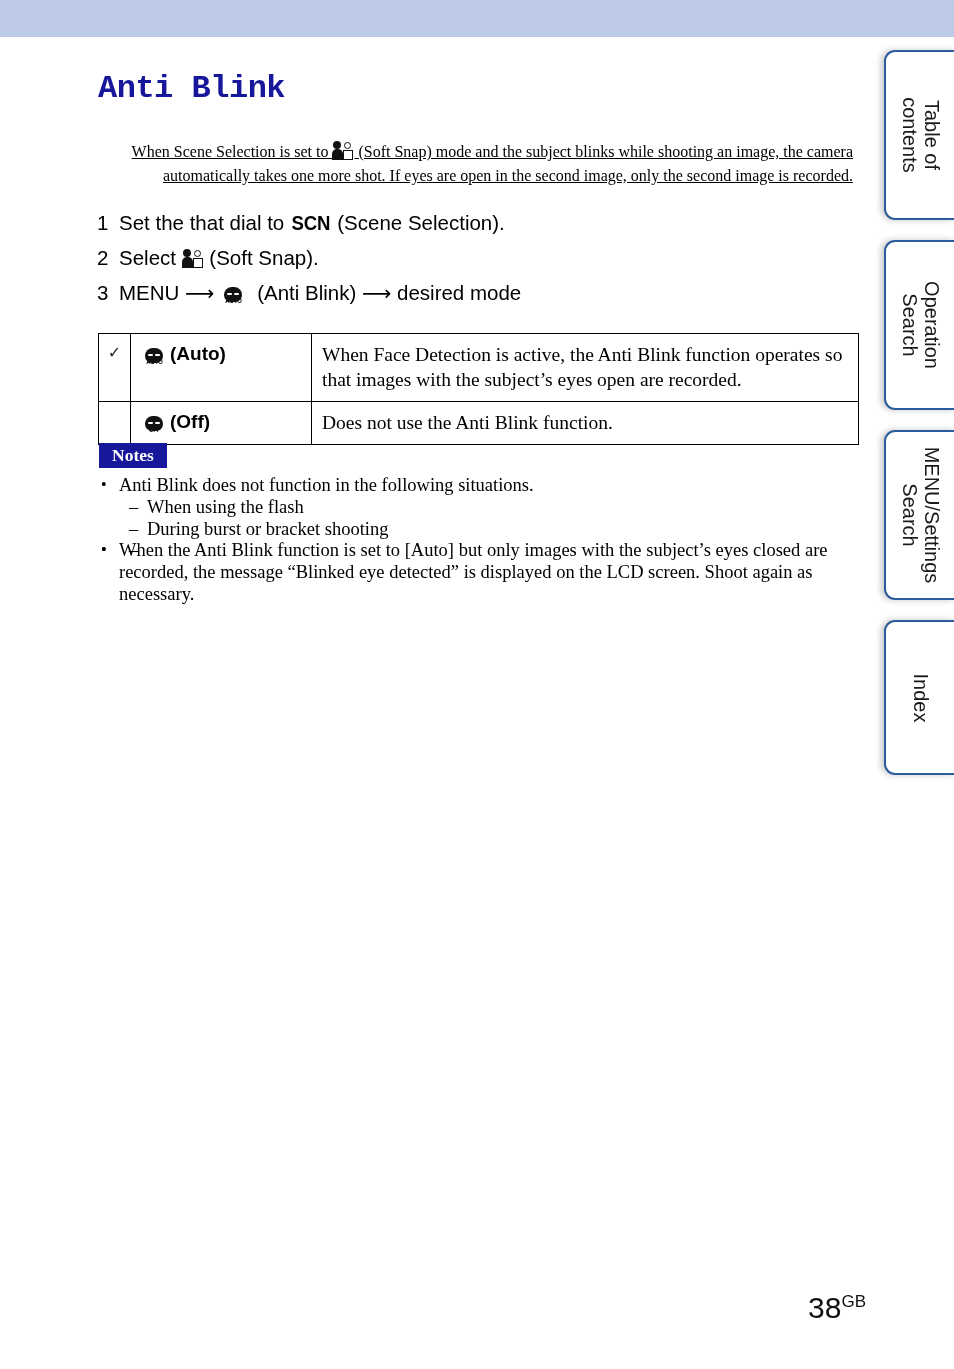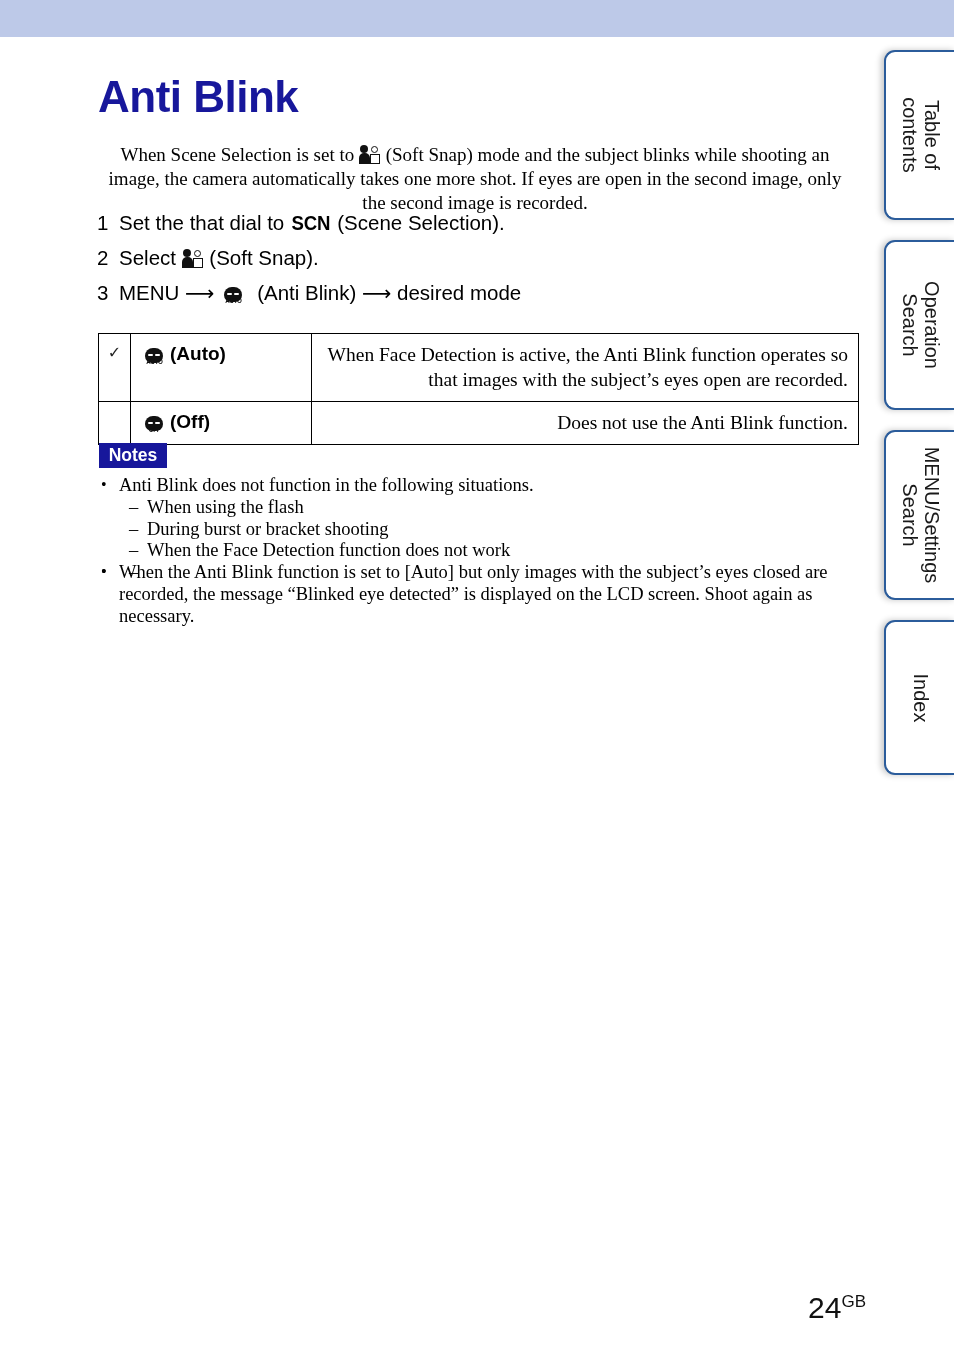--- a/index.html
+++ b/index.html
@@ -69,37 +69,38 @@
     position: absolute;
     left: 0; top: 0;
     width: 884px;
     height: 1369px;
   }
 
   #page-title {
     position: absolute;
     left: 98px;
     top: 44px;
-    font-family: Liberation Sans, sans-serif;
+    font-family: Liberation Mono, monospace;
     font-weight: bold;
-    font-size: 44px;
+    font-size: 32px;
     line-height: 48px;
     color: #17179b;
     letter-spacing: -0.5px;
   }
 
   #intro {
     position: absolute;
     left: 97px;
     top: 124px;
     width: 756px;
     font-family: "Liberation Serif", serif;
-    font-size: 19px;
+    font-size: 16px;
     line-height: 24px;
-    text-align: center;
+    text-align: right;
+    text-decoration: underline;
   }
 
   #steps {
     position: absolute;
     left: 97px;
     top: 212px;
     width: 760px;
     font-family: "Liberation Sans", sans-serif;
     font-size: 20.5px;
     line-height: 22px;
@@ -195,21 +196,21 @@
     border-collapse: collapse;
     table-layout: fixed;
   }
   #mode-table td {
     border: 1px solid #000000;
     padding: 0;
     vertical-align: top;
   }
   td.col-check  { width: 31px; }
   td.col-label  { width: 180px; }
-  td.col-desc   { width: 546px; text-align: right; }
+  td.col-desc   { width: 546px; }
 
   .check-cell {
     text-align: center;
     padding-top: 9px;
     font-family: "DejaVu Sans", sans-serif;
     font-size: 16px;
     color: #222;
   }
   .label-cell {
     padding: 9px 0 10px 12px;
@@ -229,21 +230,21 @@
 
   
   #notes-badge {
     position: absolute;
     left: 99px;
     top: 443px;
     width: 68px;
     height: 25px;
     background: #17179b;
     color: #ffffff;
-    font-family: Liberation Sans, sans-serif;
+    font-family: Liberation Serif, serif;
     font-weight: bold;
     font-size: 17.5px;
     line-height: 25px;
     text-align: center;
   }
   #notes-list {
     position: absolute;
     left: 97px;
     top: 475px;
     width: 770px;
@@ -350,36 +351,36 @@
 
   <div id="notes-badge">Notes</div>
 
   <div id="notes-list">
 
     <div class="note">
       <span class="bullet">•</span><span>Anti Blink does not function in the following situations.</span>
       <div class="subnotes">
         <div class="subnote"><span class="dash">–</span><span>When using the flash</span></div>
         <div class="subnote"><span class="dash">–</span><span>During burst or bracket shooting</span></div>
-        <div class="subnote"><span class="dash">–</span><span>When the Face Detection function does not work</span></div>
+        <div class="subnote"><span class="dash">–</span></div>
         <div class="subnote"><span class="dash">–</span></div>
       </div>
     </div>
 
     <div class="note">
       <span class="bullet">•</span>
     </div>
 
     <div class="note">
       <span class="bullet">•</span><span>When the Anti Blink function is set to [Auto] but only images with the subject’s eyes closed are recorded, the message “Blinked eye detected” is displayed on the LCD screen. Shoot again as necessary.</span>
     </div>
 
   </div>
 
-  <div id="page-number"><span>24</span><sup>GB</sup></div>
+  <div id="page-number"><span>38</span><sup>GB</sup></div>
 
 </div>
 
 <div id="side-tabs">
 
   <div class="side-tab" id="tab-toc">
     <div class="side-tab-label">
       <span class="l1">Table of</span>
       <span class="l2">contents</span>
     </div>

